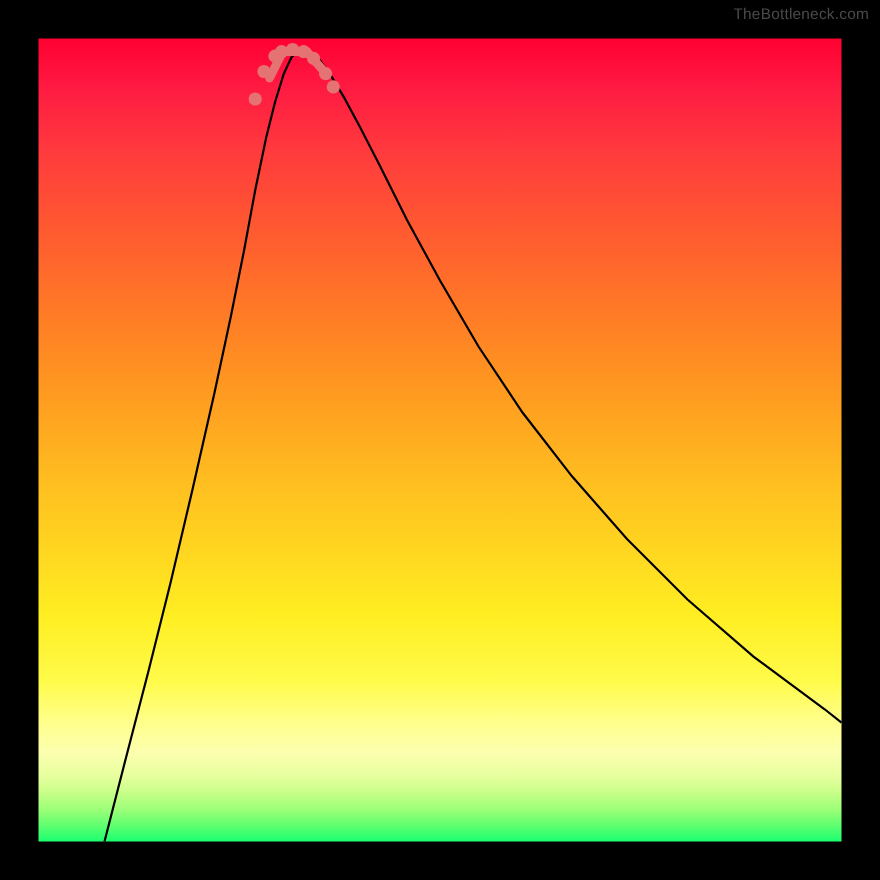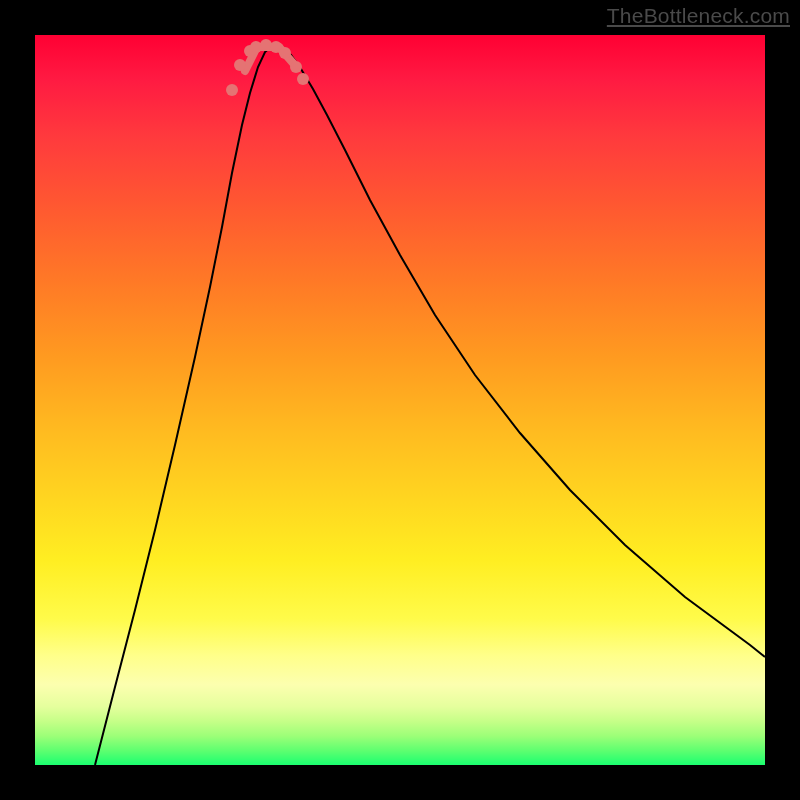--- a/index.html
+++ b/index.html
@@ -45,25 +45,24 @@
       #9dff78 96%,
       #5fff70 98%,
       #1bff70 100%
     );
   }
   .watermark {
     position: absolute;
     top: 4px;
     right: 10px;
     color: #4a4a4a;
-    font-size: 21px;
+    font-size: 14px;
     font-weight: 400;
     letter-spacing: 0.2px;
     user-select: none;
-    text-decoration: underline;
   }
   svg.curve {
     position: absolute;
     left: 0;
     top: 0;
     width: 730px;
     height: 730px;
     overflow: visible;
   }
   .curve-path {

